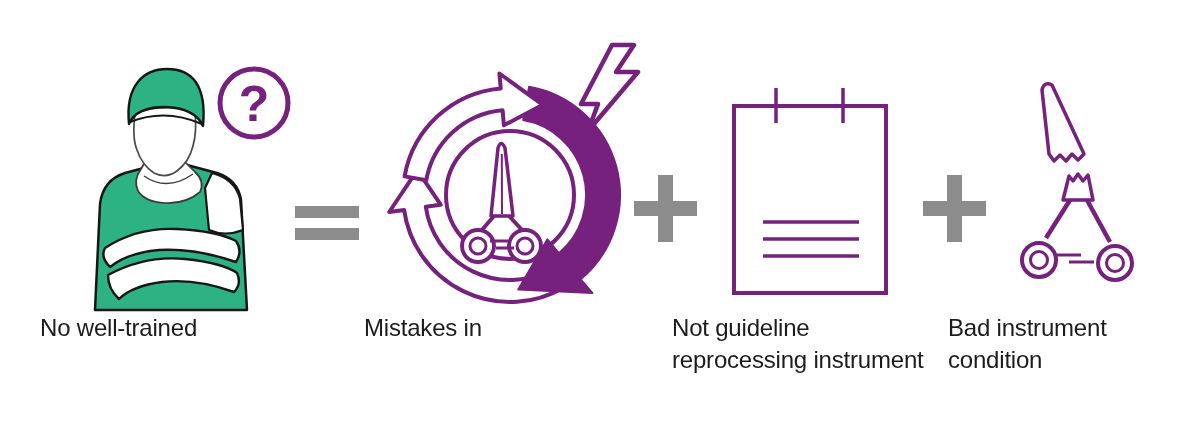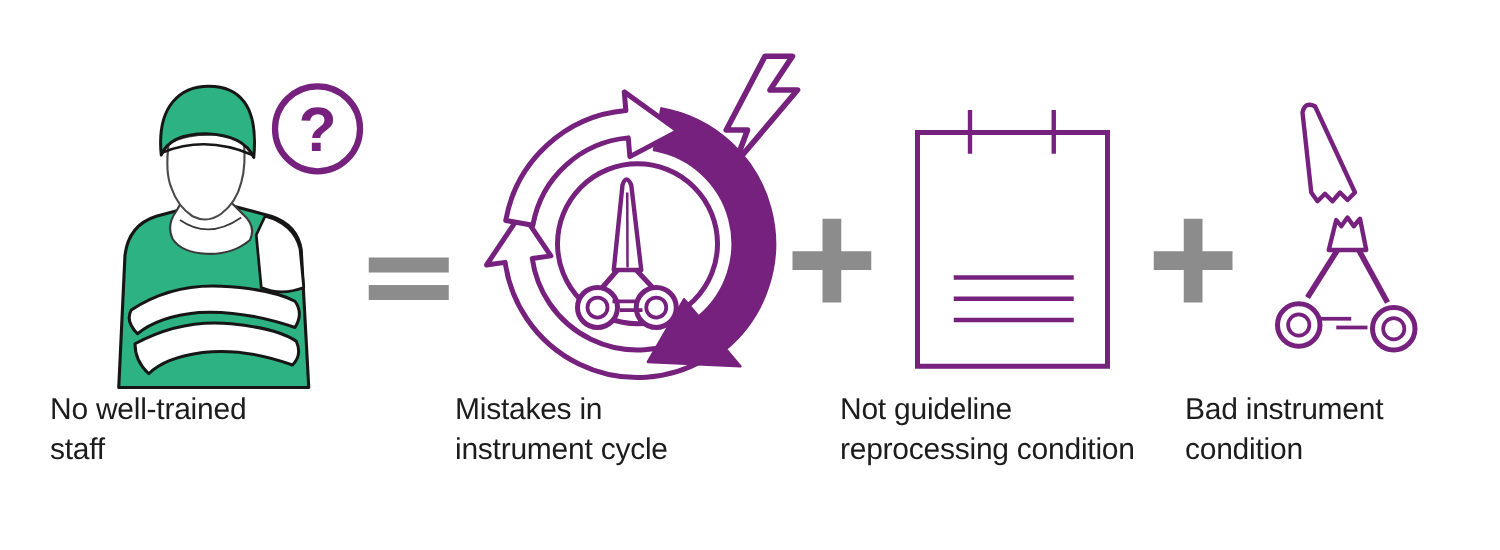--- a/index.html
+++ b/index.html
@@ -49,21 +49,20 @@
     <path d="M 54 82 C 50 42 70 27 92 27 C 116 27 132 42 128 84 Q 120 66 90 65 Q 61 65 54 82 Z" fill="var(--green,#2db283)" stroke="var(--sketch,#161616)" stroke-width="2.4" stroke-linejoin="round"></path>
     <path d="M 55 80 Q 90 66 127 82" fill="none" stroke="var(--sketch,#161616)" stroke-width="2"></path>
 
     <g>
       <circle cx="179" cy="61" r="34" fill="#fff" stroke="var(--purple,#76217e)" stroke-width="5"></circle>
       <text x="179" y="79" text-anchor="middle" font-size="50" font-weight="bold" fill="var(--purple,#76217e)" font-family="Liberation Sans, DejaVu Sans, sans-serif">?</text>
     </g>
   </svg>
   <div class="caption" style="left:40px;width:260px;">
     <span>No well-trained</span>
-    <span>staff</span>
   </div>
 
   <div class="equals" role="img" aria-label="=">
     <div class="bar b1"></div>
     <div class="bar b2"></div>
   </div>
 
   <svg class="abs" style="left:385px;top:70px;" width="250" height="240" viewBox="0 0 250 240" role="img">
 
     <circle cx="125" cy="125" r="64" fill="none" stroke="var(--purple,#76217e)" stroke-width="4"></circle>
@@ -86,39 +85,38 @@
       <path d="M 105 171 L 123 171" stroke="var(--purple,#76217e)" stroke-width="3"></path>
       <path d="M 111 178 L 129 178" stroke="var(--purple,#76217e)" stroke-width="3"></path>
     </g>
   </svg>
 
   <svg class="abs" style="left:578px;top:42px;" width="64" height="92" viewBox="0 0 64 92" role="img">
     <path d="M 34 3 L 3 62 L 20 62 L 10 89 L 60 30 L 38 30 L 56 3 Z" fill="#fff" stroke="var(--purple,#76217e)" stroke-width="4.5" stroke-linejoin="round"></path>
   </svg>
   <div class="caption" style="left:364px;width:260px;">
     <span>Mistakes in</span>
-    <span>instrument cycle</span>
   </div>
 
   <div class="plus" style="left:634px;top:175px;" role="img" aria-label="+">
     <div class="h"></div>
     <div class="v"></div>
   </div>
 
   <svg class="abs" style="left:728px;top:82px;" width="164" height="216" viewBox="0 0 164 216" role="img">
     <rect x="6" y="24" width="152" height="187" fill="#fff" stroke="var(--purple,#76217e)" stroke-width="4"></rect>
     <path d="M 48 6 L 48 41" stroke="var(--purple,#76217e)" stroke-width="3.5"></path>
     <path d="M 115 6 L 115 41" stroke="var(--purple,#76217e)" stroke-width="3.5"></path>
     <path d="M 35 140 L 131 140" stroke="var(--purple,#76217e)" stroke-width="3.5"></path>
     <path d="M 35 157 L 131 157" stroke="var(--purple,#76217e)" stroke-width="3.5"></path>
     <path d="M 35 174 L 131 174" stroke="var(--purple,#76217e)" stroke-width="3.5"></path>
   </svg>
   <div class="caption" style="left:672px;width:280px;">
     <span>Not guideline</span>
-    <span>reprocessing condition</span>
+    <span>reprocessing instrument</span>
   </div>
 
   <div class="plus" style="left:923px;top:175px;" role="img" aria-label="+">
     <div class="h"></div>
     <div class="v"></div>
   </div>
 
   <svg class="abs" style="left:1008px;top:52px;" width="140" height="252" viewBox="0 0 140 252" role="img">
 
     <path d="M 34 38 Q 36 29 44 33 L 76 102 L 70 108 L 64 102 L 58 109 L 52 103 L 46 109 L 41 102 Z" fill="#fff" stroke="var(--purple,#76217e)" stroke-width="3.5" stroke-linejoin="round"></path>

